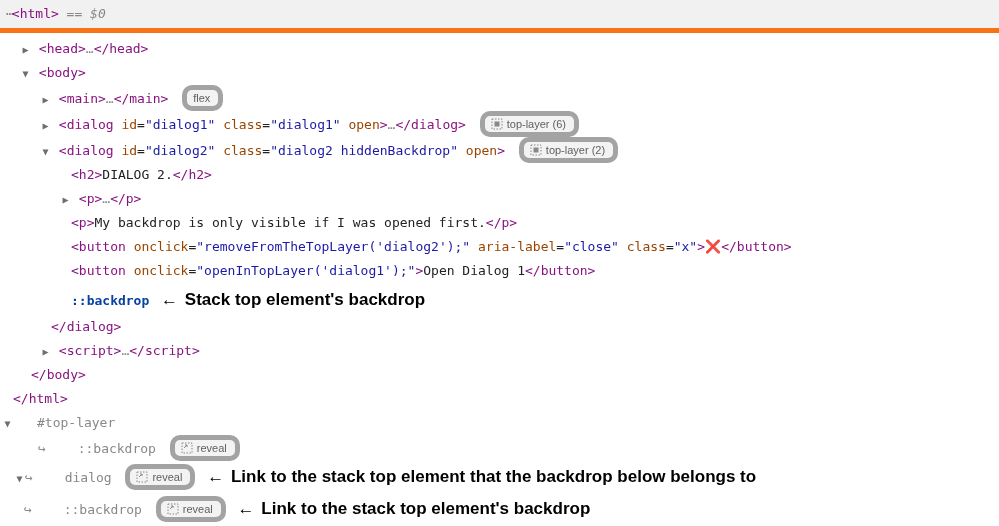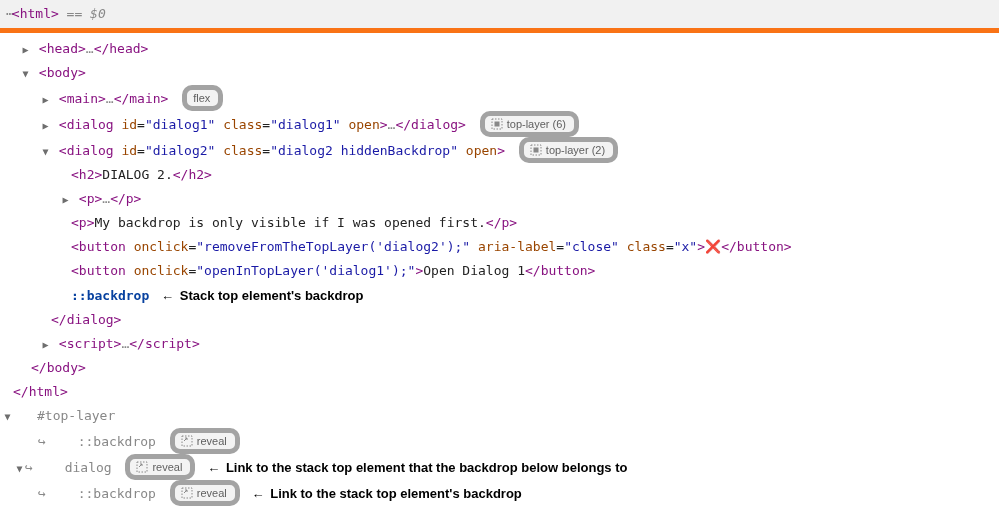--- a/index.html
+++ b/index.html
@@ -62,21 +62,21 @@
   }
   .badge-icon {
     display:inline-block;
     vertical-align: -2px;
     margin-right: 4px;
   }
   .anno {
     font-family: -apple-system, BlinkMacSystemFont, "Segoe UI", Helvetica, Arial, sans-serif;
     font-weight: bold;
     color: #000;
-    font-size: 13px;
+    font-size: 17px;
   }
   .anno-arrow { font-weight: normal; margin: 0 2px 0 4px;}
   .redx { color: #d00; }
 </style>
 </head>
 <body>
 
 <div class="topbar">
   <span class="ell ell-dots">⋯</span><span class="tag">&lt;html&gt;</span><span class="jsvar"> == </span><span class="jsvar">$0</span>
 </div>
@@ -181,21 +181,21 @@
 
   <div class="row" style="padding-left:14px">
     <span class="arrow">▼</span><span class="hooksym">↪</span>
     <span class="hash">dialog</span>
     <span class="badge"><svg class="badge-icon" width="12" height="12" viewBox="0 0 12 12">
           <rect x="1" y="1" width="10" height="10" fill="none" stroke="#888" stroke-dasharray="1.5,1.5"></rect>
           <path d="M3 6 L6 3 M6 3 L6 5 M6 3 L4 3" stroke="#888" fill="none"></path>
         </svg><span>reveal</span></span>
     <span class="anno"><span class="anno-arrow">←</span> <span>Link to the stack top element that the backdrop below belongs to</span></span>
   </div>
-  <div class="row" style="padding-left:38px">
+  <div class="row" style="padding-left:24px">
     <span class="hooksym">↪</span>
     <span class="hash">::backdrop</span>
     <span class="badge"><svg class="badge-icon" width="12" height="12" viewBox="0 0 12 12">
           <rect x="1" y="1" width="10" height="10" fill="none" stroke="#888" stroke-dasharray="1.5,1.5"></rect>
           <path d="M3 6 L6 3 M6 3 L6 5 M6 3 L4 3" stroke="#888" fill="none"></path>
         </svg><span>reveal</span></span>
     <span class="anno"><span class="anno-arrow">←</span> <span>Link to the stack top element's backdrop</span></span>
   </div>
 
 </div>

